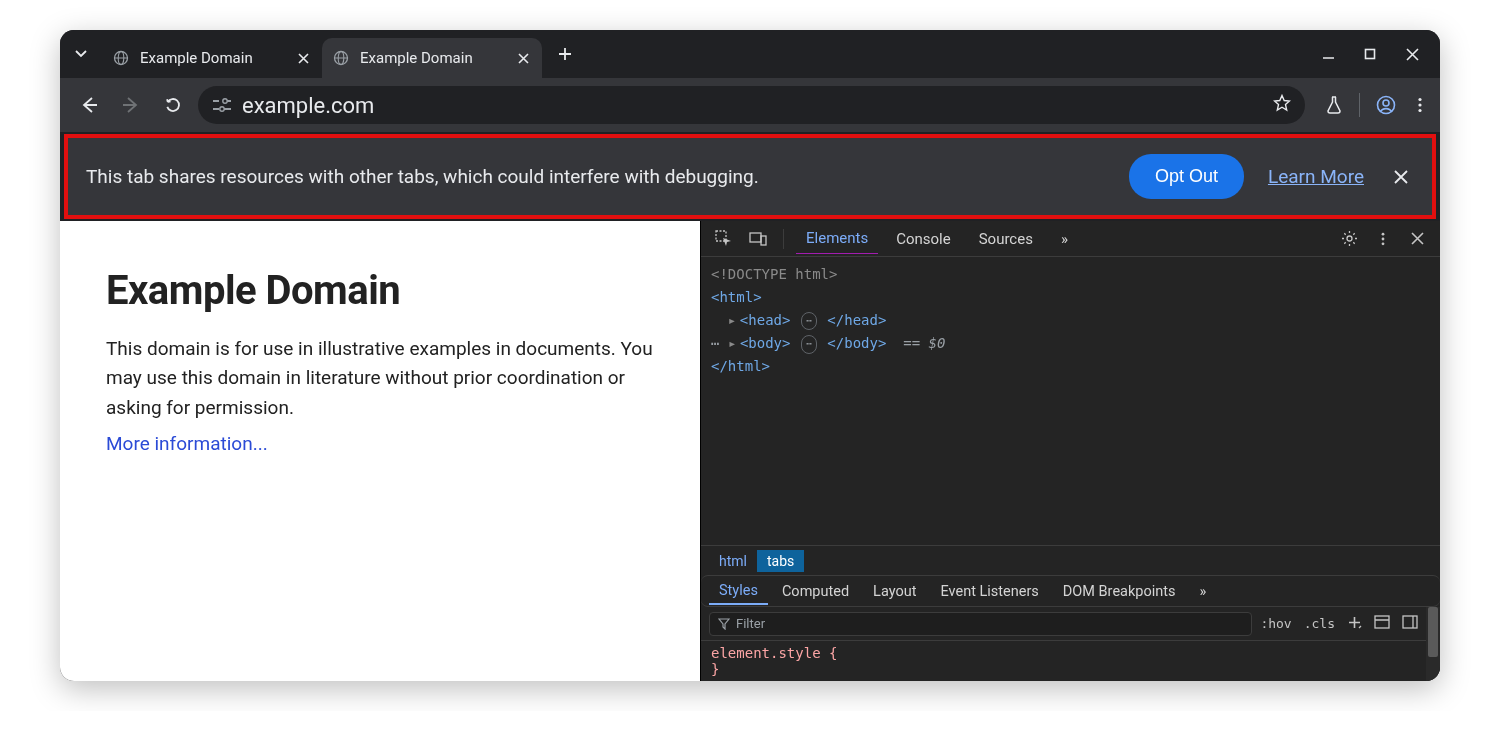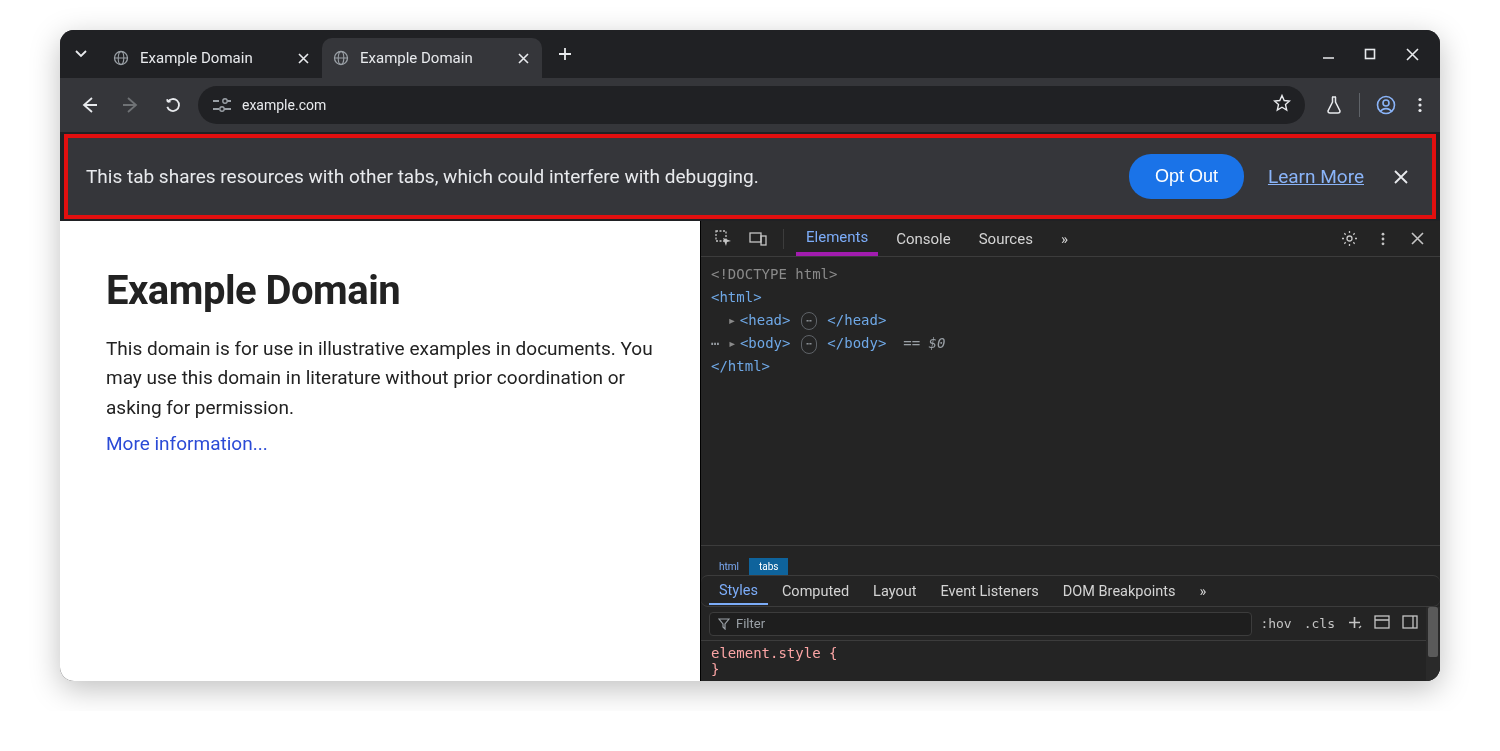--- a/index.html
+++ b/index.html
@@ -85,21 +85,21 @@
     flex:1;
     height:38px;
     background:#202124;
     border-radius:19px;
     display:flex; align-items:center;
     padding:0 14px;
     gap:10px;
     color:#e8eaed;
   }
   .omni-left { color:#9aa0a6; display:flex; align-items:center; }
-  .omni-text { font-size:14px; flex:1; }
+  .omni-text { font-size:22px; flex:1; }
   .omni-star { color:#e8eaed; cursor:pointer; }
   .right-icons { display:flex; align-items:center; gap:16px; color:#e8eaed; margin-left:12px; }
   .right-icons .divider { width:1px; height:24px; background:#5f6368; }
   .ricon { cursor:pointer; display:flex; align-items:center; justify-content:center; }
   .profile-icon { color:#8ab4f8; }
   
   .infobar-wrap { border:4px solid #e20f0f; margin:2px 4px; }
   .infobar {
     background:#35363a;
     display:flex; align-items:center;
@@ -145,21 +145,21 @@
   .dt-tabs {
     display:flex; align-items:center;
     height:36px;
     border-bottom:1px solid #3c3c3c;
     padding:0 10px;
     gap:8px;
   }
   .dt-iconbtn { width:26px; display:flex; align-items:center; justify-content:center; color:#c5c5c5; cursor:pointer; }
   .dt-vdiv { width:1px; height:20px; background:#3c3c3c; margin:0 4px; }
   .dt-tab { padding:6px 10px; font-size:15px; cursor:pointer; font-family:-apple-system,"Segoe UI",Roboto,Arial,sans-serif; }
-  .dt-tab.active { color:#7cacf8; border-bottom:4px solid #a21caf; }
+  .dt-tab.active { color:#7cacf8; border-bottom:1px solid #a21caf; }
   .dt-tabs .spacer { flex:1; }
   .dt-dom {
     flex:1;
     padding:6px 10px;
     font-size:14px;
     line-height:1.65;
     overflow:hidden;
   }
   .dom-line { white-space:pre; }
   .dom-gray { color:#8a8a8a; }
@@ -172,22 +172,22 @@
     border:1px solid #5f6368;
     border-radius:8px;
     font-size:10px;
     padding:0 4px;
     color:#9aa0a6;
     vertical-align:middle;
     margin:0 2px;
   }
   .dt-breadcrumb {
     border-top:1px solid #3c3c3c;
-    height:30px; display:flex; align-items:flex-end;
-    font-size:10px; padding:0 8px;
+    height:30px; display:flex; align-items:center;
+    font-size:14px; padding:0 8px;
     font-family:-apple-system,"Segoe UI",Roboto,Arial,sans-serif;
   }
   .bc-item { padding:3px 10px; cursor:pointer; color:#7cacf8; }
   .bc-item.active { background:#0e639c; color:#fff; }
   .dt-subtabs {
     display:flex; align-items:center;
     height:32px;
     border-top:1px solid #3c3c3c;
     border-bottom:1px solid #3c3c3c;
     padding:0 8px;

